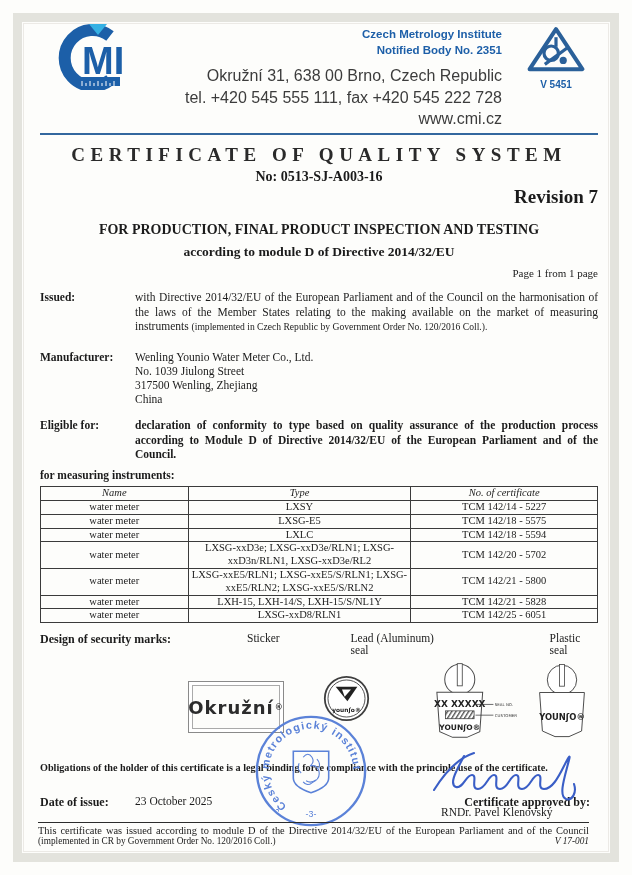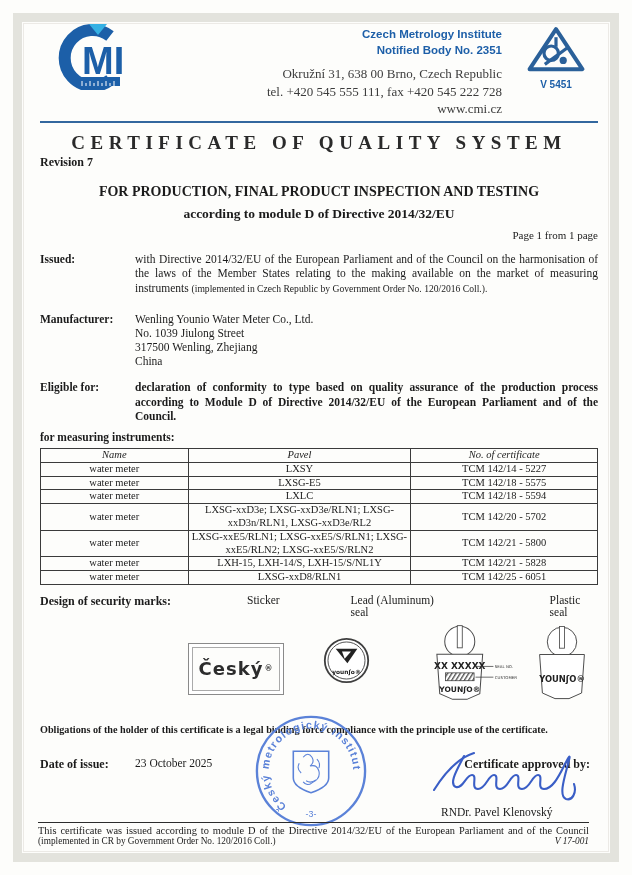--- a/index.html
+++ b/index.html
@@ -15,30 +15,30 @@
     border-image: repeating-linear-gradient(45deg,#ececе6 0 2px,#d7d7d0 2px 3px,#f2f2ee 3px 5px) 9;
   }
   .frame-inner { position:absolute; inset:23px; border:1px solid #eceae6; pointer-events:none; }
   .content { position:absolute; left:40px; right:34px; top:24px; }
 
   
   .header-row { display:flex; align-items:flex-start; }
   .cmi-logo { width:112px; height:66px; }
   .header-text { flex:1; text-align:right; padding-right:12px; margin-top:3px; line-height:1.35; }
   .org, .nb { font-family:"Liberation Sans","DejaVu Sans",sans-serif; font-size:11.5px; font-weight:bold; color:#1d5fa8; }
-  .addr, .tel, .web { font-family:Liberation Serif, serif; font-size:13px; color:#3c3c3c; }
+  .addr, .tel, .web { font-family:Liberation Sans, sans-serif; font-size:16px; color:#3c3c3c; }
   .addr { margin-top:7px; }
   .v-box { width:84px; text-align:center; margin-top:2px; }
   .v-mark { font-family:"Liberation Sans","DejaVu Sans",sans-serif; font-size:10px; font-weight:bold; color:#1d5fa8; display:block; margin-top:1px; }
   .blue-rule { border-top:2px solid #33679e; margin-top:3px; }
 
   
   .title   { text-align:center; margin-top:9px;  font-size:19px;  font-weight:bold; letter-spacing:5.5px; color:#2a2a2a; }
   .cert-no { text-align:center; margin-top:3px;  font-size:14px;  font-weight:bold; }
-  .revision{ text-align:left; margin-top:1px;  font-size:12px;font-weight:bold; }
+  .revision{ text-align:right; margin-top:1px;  font-size:19px;font-weight:bold; }
   .sub1    { text-align:center; margin-top:14px; font-size:14px;  font-weight:bold; }
   .sub2    { text-align:center; margin-top:6px;  font-size:13.5px;font-weight:bold; }
   .page-note { text-align:right; margin-top:7px; font-size:11px; }
 
   
   .row { display:flex; align-items:flex-start; }
   .row-label { width:95px; flex:0 0 95px; font-weight:bold; font-size:11.5px; line-height:1.28; }
   .row-body  { flex:1; font-size:11.5px; line-height:1.28; }
   .just { text-align:justify; }
   .small-note { font-size:9.6px; }
@@ -134,20 +134,21 @@
           <circle cx="45" cy="43" r="4.5" fill="#2a6099"></circle>
           <path d="M22,48 L52,26" stroke="#2a6099" stroke-width="4"></path>
           <path d="M36,14 L36,26" stroke="#2a6099" stroke-width="4"></path>
         </svg>
         <span class="v-mark">V 5451</span>
       </div>
     </div>
     <div class="blue-rule"></div>
 
     <div class="title">CERTIFICATE OF QUALITY SYSTEM</div>
+    <div class="cert-no">No: 0513-SJ-A003-16</div>
     <div class="revision">Revision 7</div>
     <div class="sub1">FOR PRODUCTION, FINAL PRODUCT INSPECTION AND TESTING</div>
     <div class="sub2">according to module D of Directive 2014/32/EU</div>
     <div class="page-note">Page 1 from 1 page</div>
 
     <div class="row issued-row">
       <div class="row-label">Issued:</div>
       <div class="row-body just"><span>with Directive 2014/32/EU of the European Parliament and of the Council on the harmonisation of the laws of the Member States relating to the making available on the market of measuring instruments </span><span class="small-note">(implemented in Czech Republic by Government Order No. 120/2016 Coll.).</span></div>
     </div>
 
@@ -170,21 +171,21 @@
 
     <table>
       <colgroup>
           <col style="width:26.5%">
           <col style="width:40%">
           <col style="width:33.5%">
         </colgroup>
       <thead>
         <tr>
           <th>Name</th>
-          <th>Pavel</th>
+          <th>Type</th>
           <th>No. of certificate</th>
         </tr>
       </thead>
       <tbody>
         <tr>
             <td>water meter</td>
             <td>LXSY</td>
             <td>TCM 142/14 - 5227</td>
           </tr>
         <tr>
@@ -222,21 +223,21 @@
 
     <div class="security-row">
       <div class="security-label">Design of security marks:</div>
       <span class="sec-sticker">Sticker</span>
       <span class="sec-lead">Lead (Aluminum) seal</span>
       <span class="sec-plastic">Plastic seal</span>
     </div>
 
     <div class="seals-row">
       <div class="sticker">
-        <span>Český</span>
+        <span>Okružní</span>
           <sup>®</sup>
       </div>
 
       <svg class="lead-seal" viewBox="0 0 52 52">
         <circle cx="26" cy="26" r="24" fill="#fff" stroke="#3f3f3f" stroke-width="2"></circle>
         <circle cx="26" cy="26" r="20.5" fill="none" stroke="#3f3f3f" stroke-width="1"></circle>
         <polygon points="14,13 38,13 27,29" fill="#222"></polygon>
         <polygon points="21,16 31,16 24,24" fill="#fff"></polygon>
         <text x="26" y="41" text-anchor="middle" font-family="DejaVu Sans, sans-serif" font-weight="bold" font-size="6.5" fill="#222">younʃo®</text>
       </svg>

